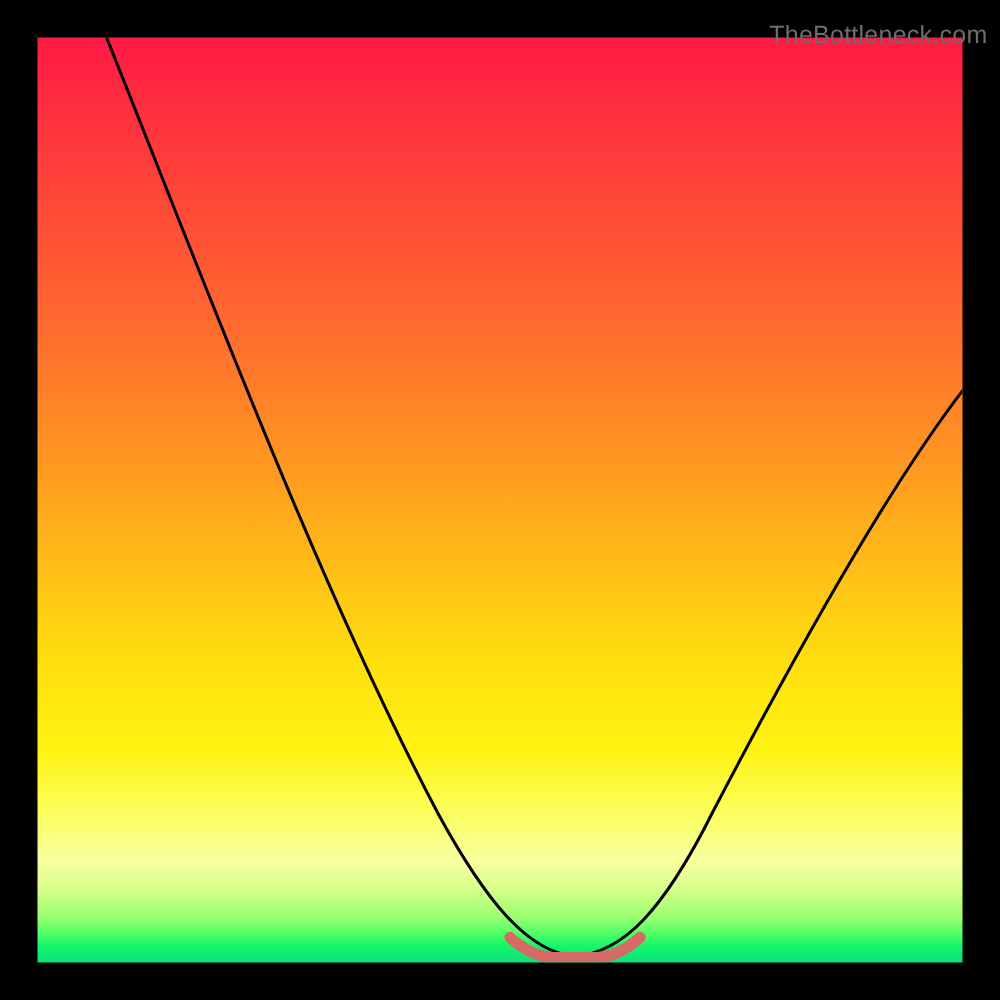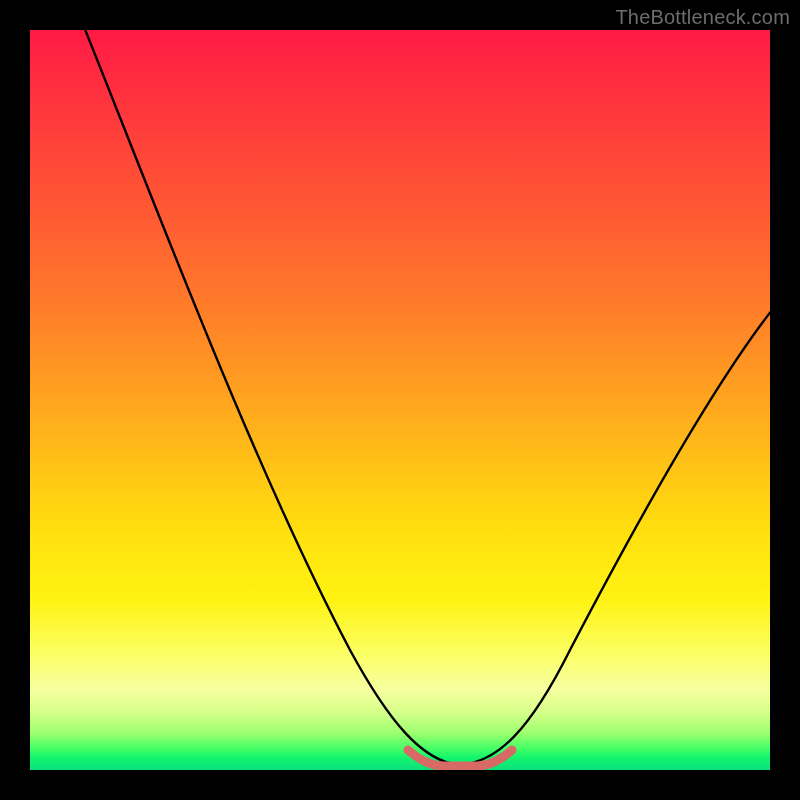--- a/index.html
+++ b/index.html
@@ -46,21 +46,21 @@
   }
   svg.curve {
     position: absolute;
     left: 0;
     top: 0;
     width: 740px;
     height: 740px;
   }
   .watermark {
     position: absolute;
-    top: 6px;
+    top: 17px;
     right: 10px;
     color: #6d6d6d;
     font-size: 20px;
     font-weight: 500;
     letter-spacing: 0.2px;
     user-select: none;
   }
 </style>
 </head>
 <body>

